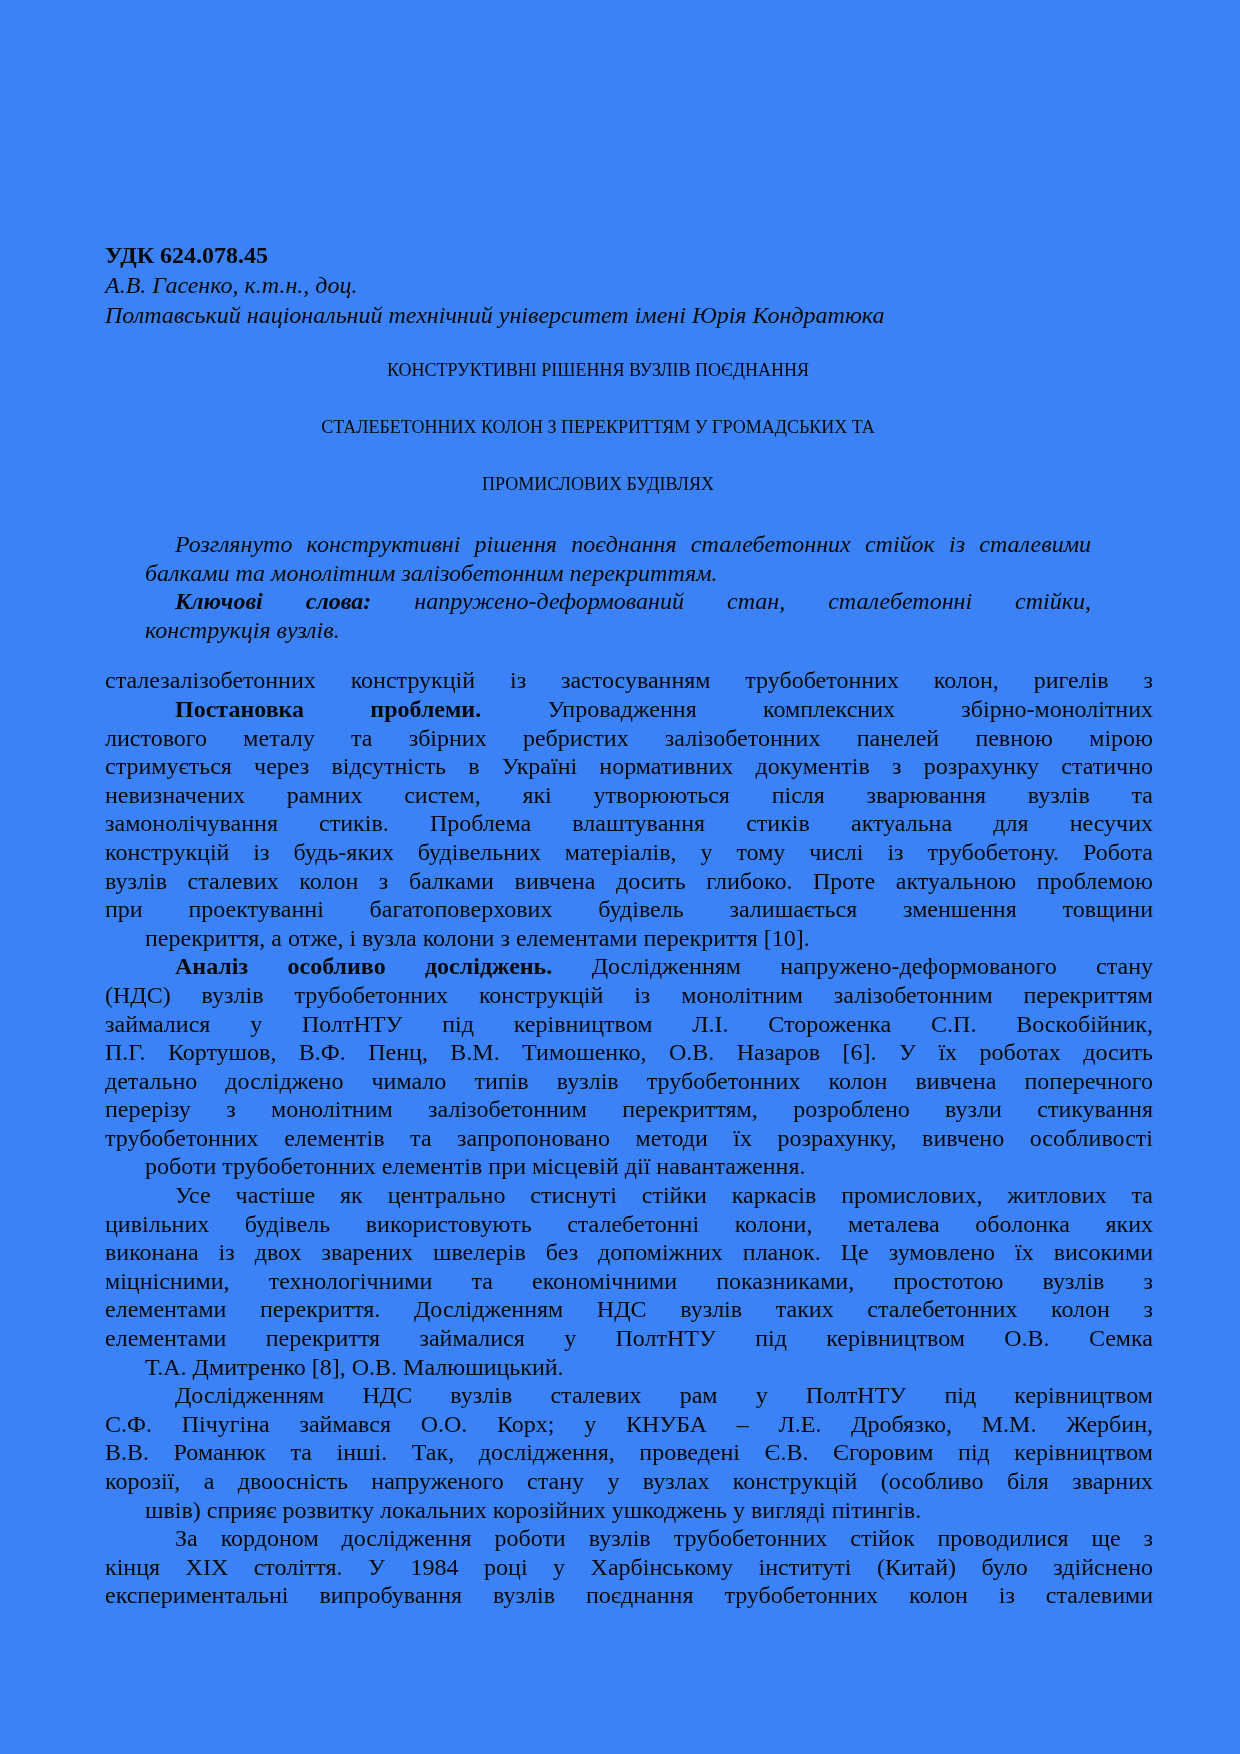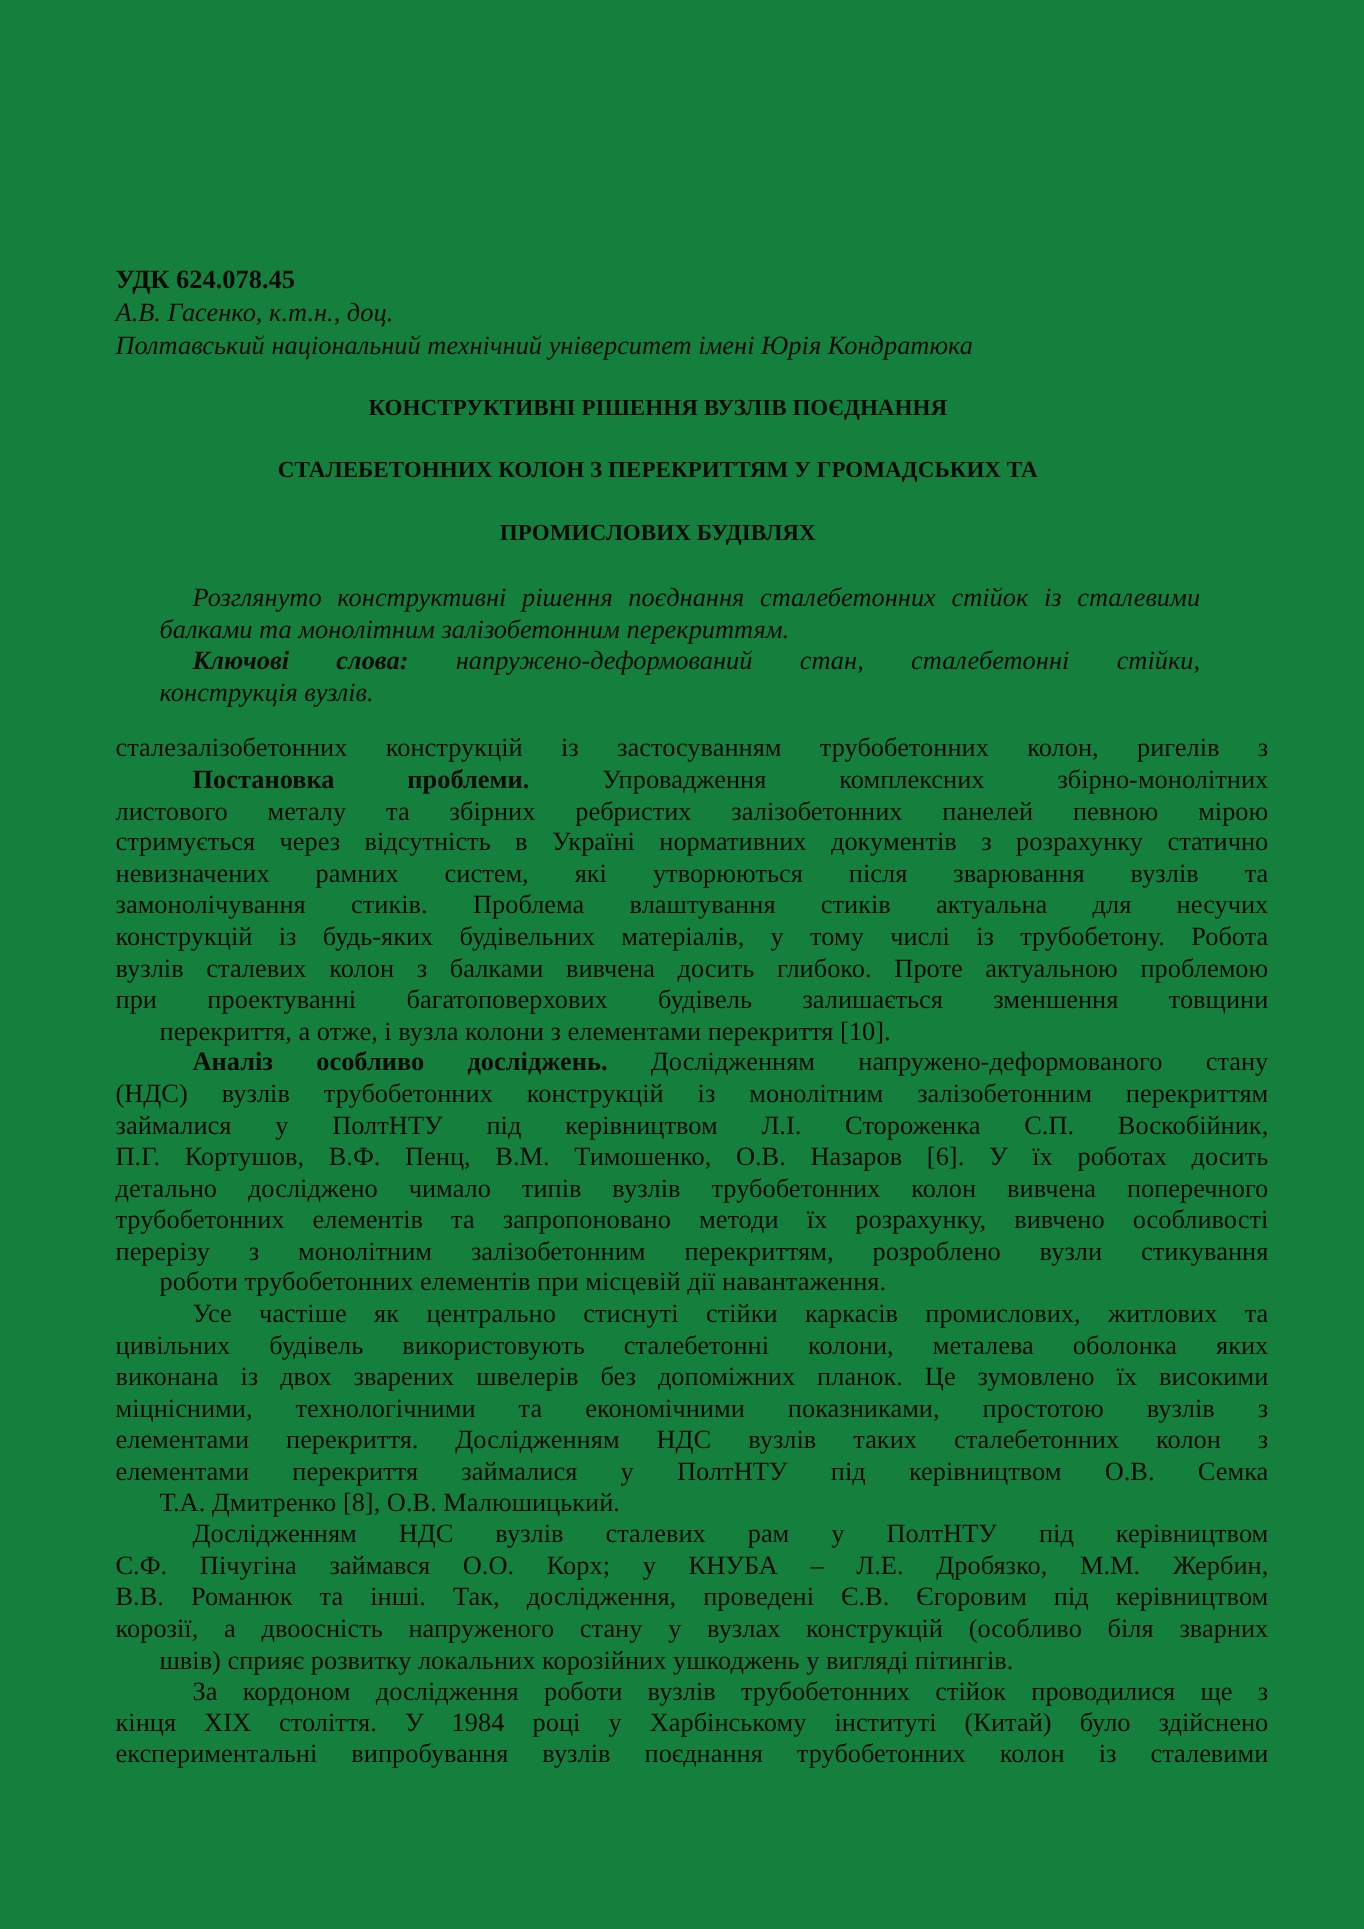--- a/index.html
+++ b/index.html
@@ -2,33 +2,33 @@
 <html><head>
 <meta charset="utf-8">
 <style>
   html, body { margin: 0; padding: 0; background: #ffffff; }
   body {
     width: 1240px; height: 1754px;
     font-family: "Liberation Serif", "DejaVu Serif", serif;
     color: #0a0a0a;
     overflow: hidden;
   }
-  .page { position: relative; width: 1240px; height: 1754px; background: #15803d; }
+  .page { position: relative; width: 1240px; height: 1754px; background: #3b82f6; }
   .content {
     position: absolute; left: 105px; top: 0; width: 1048px;
     padding-top: 240px;
     font-size: 24px; line-height: 28.6px;
   }
   .udc { font-weight: bold; font-size: 24px; line-height: 30px; }
   .byline, .affiliation {
     font-style: italic; text-align: left;
     padding-right: 62px; line-height: 30px;
   }
   .title-block { margin-top: 16px; padding-right: 62px; text-align: center; }
-  .title-line { font-weight: bold; font-size: 21px; line-height: 33px; margin-top: 24px; }
+  .title-line { font-weight: normal; font-size: 18px; line-height: 33px; margin-top: 24px; }
   .para { margin: 0; font-family: Liberation Serif, serif; }
   .para .line {
     text-align: justify; text-align-last: justify; text-justify: inter-word;
   }
   .para .line.last { text-align-last: left; margin-left: 40px; }
   .para .line.first { text-indent: 70px; }
   .para.abstract { font-style: italic; padding-right: 62px; }
   .para.abstract-gap { margin-top: 29px; }
   .para.body-gap { margin-top: 22px; }
   .lead { font-weight: bold; }
@@ -66,22 +66,22 @@
           <div class="line"><span>вузлів сталевих колон з балками вивчена досить глибоко. Проте актуальною проблемою</span></div>
           <div class="line"><span>при проектуванні багатоповерхових будівель залишається зменшення товщини</span></div>
           <div class="line last"><span>перекриття, а отже, і вузла колони з елементами перекриття [10].</span></div>
         </div>
         <div class="para body">
           <div class="line first"><span class="lead">Аналіз особливо досліджень. </span><span>Дослідженням напружено-деформованого стану</span></div>
           <div class="line"><span>(НДС) вузлів трубобетонних конструкцій із монолітним залізобетонним перекриттям</span></div>
           <div class="line"><span>займалися у ПолтНТУ під керівництвом Л.І. Стороженка С.П. Воскобійник,</span></div>
           <div class="line"><span>П.Г. Кортушов, В.Ф. Пенц, В.М. Тимошенко, О.В. Назаров [6]. У їх роботах досить</span></div>
           <div class="line"><span>детально досліджено чимало типів вузлів трубобетонних колон вивчена поперечного</span></div>
+          <div class="line"><span>перерізу з монолітним залізобетонним перекриттям, розроблено вузли стикування</span></div>
           <div class="line"><span>трубобетонних елементів та запропоновано методи їх розрахунку, вивчено особливості</span></div>
-          <div class="line"><span>перерізу з монолітним залізобетонним перекриттям, розроблено вузли стикування</span></div>
           <div class="line last"><span>роботи трубобетонних елементів при місцевій дії навантаження.</span></div>
         </div>
         <div class="para body">
           <div class="line first"><span>Усе частіше як центрально стиснуті стійки каркасів промислових, житлових та</span></div>
           <div class="line"><span>цивільних будівель використовують сталебетонні колони, металева оболонка яких</span></div>
           <div class="line"><span>виконана із двох зварених швелерів без допоміжних планок. Це зумовлено їх високими</span></div>
           <div class="line"><span>міцнісними, технологічними та економічними показниками, простотою вузлів з</span></div>
           <div class="line"><span>елементами перекриття. Дослідженням НДС вузлів таких сталебетонних колон з</span></div>
           <div class="line"><span>елементами перекриття займалися у ПолтНТУ під керівництвом О.В. Семка</span></div>
           <div class="line last"><span>Т.А. Дмитренко [8], О.В. Малюшицький.</span></div>

